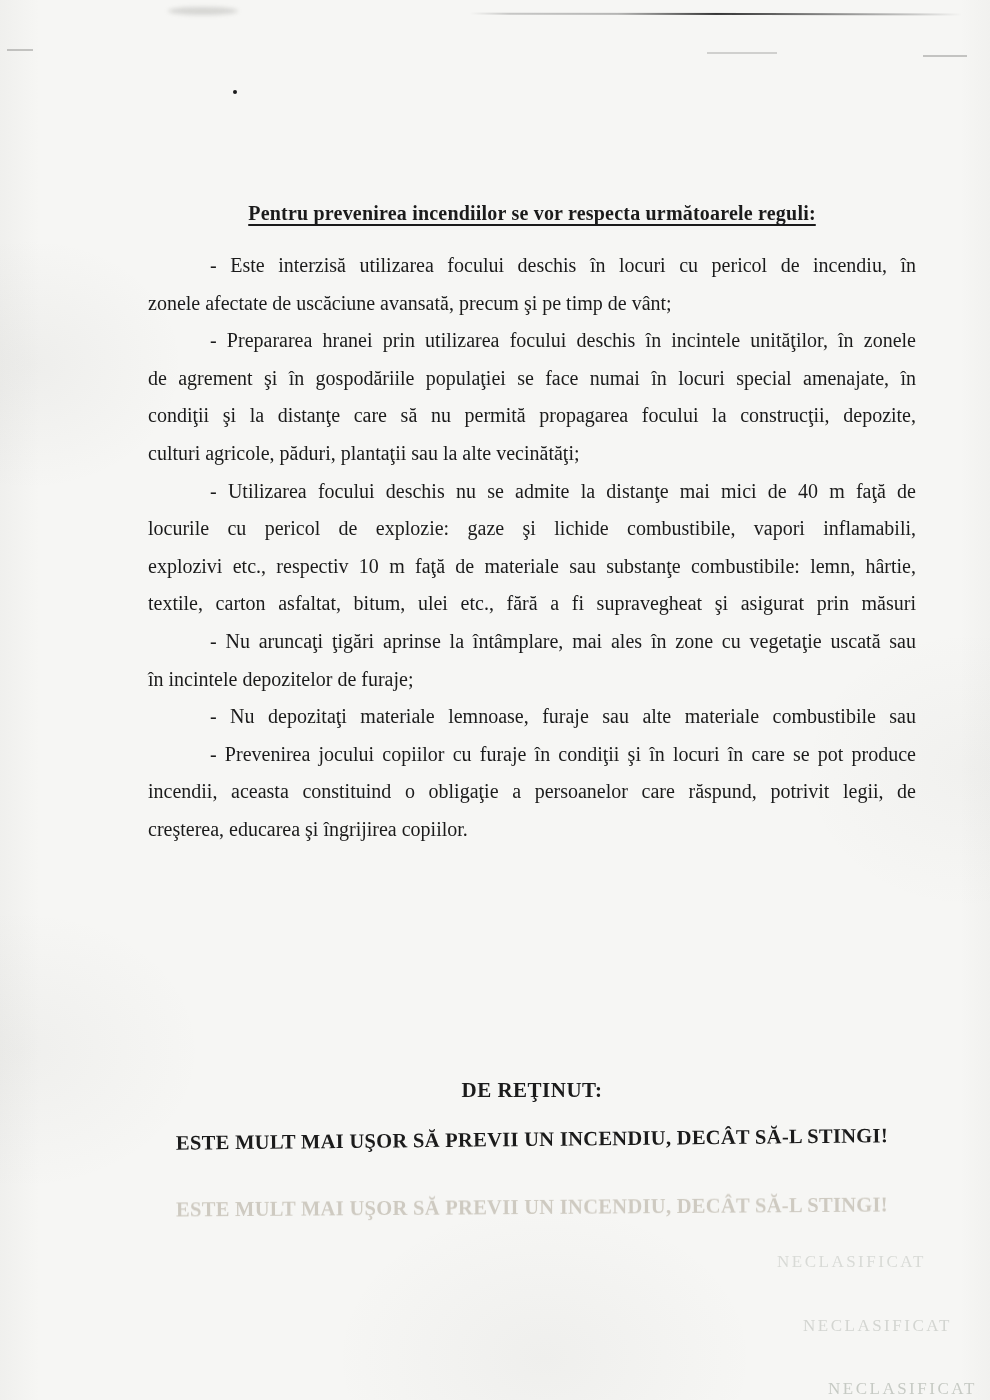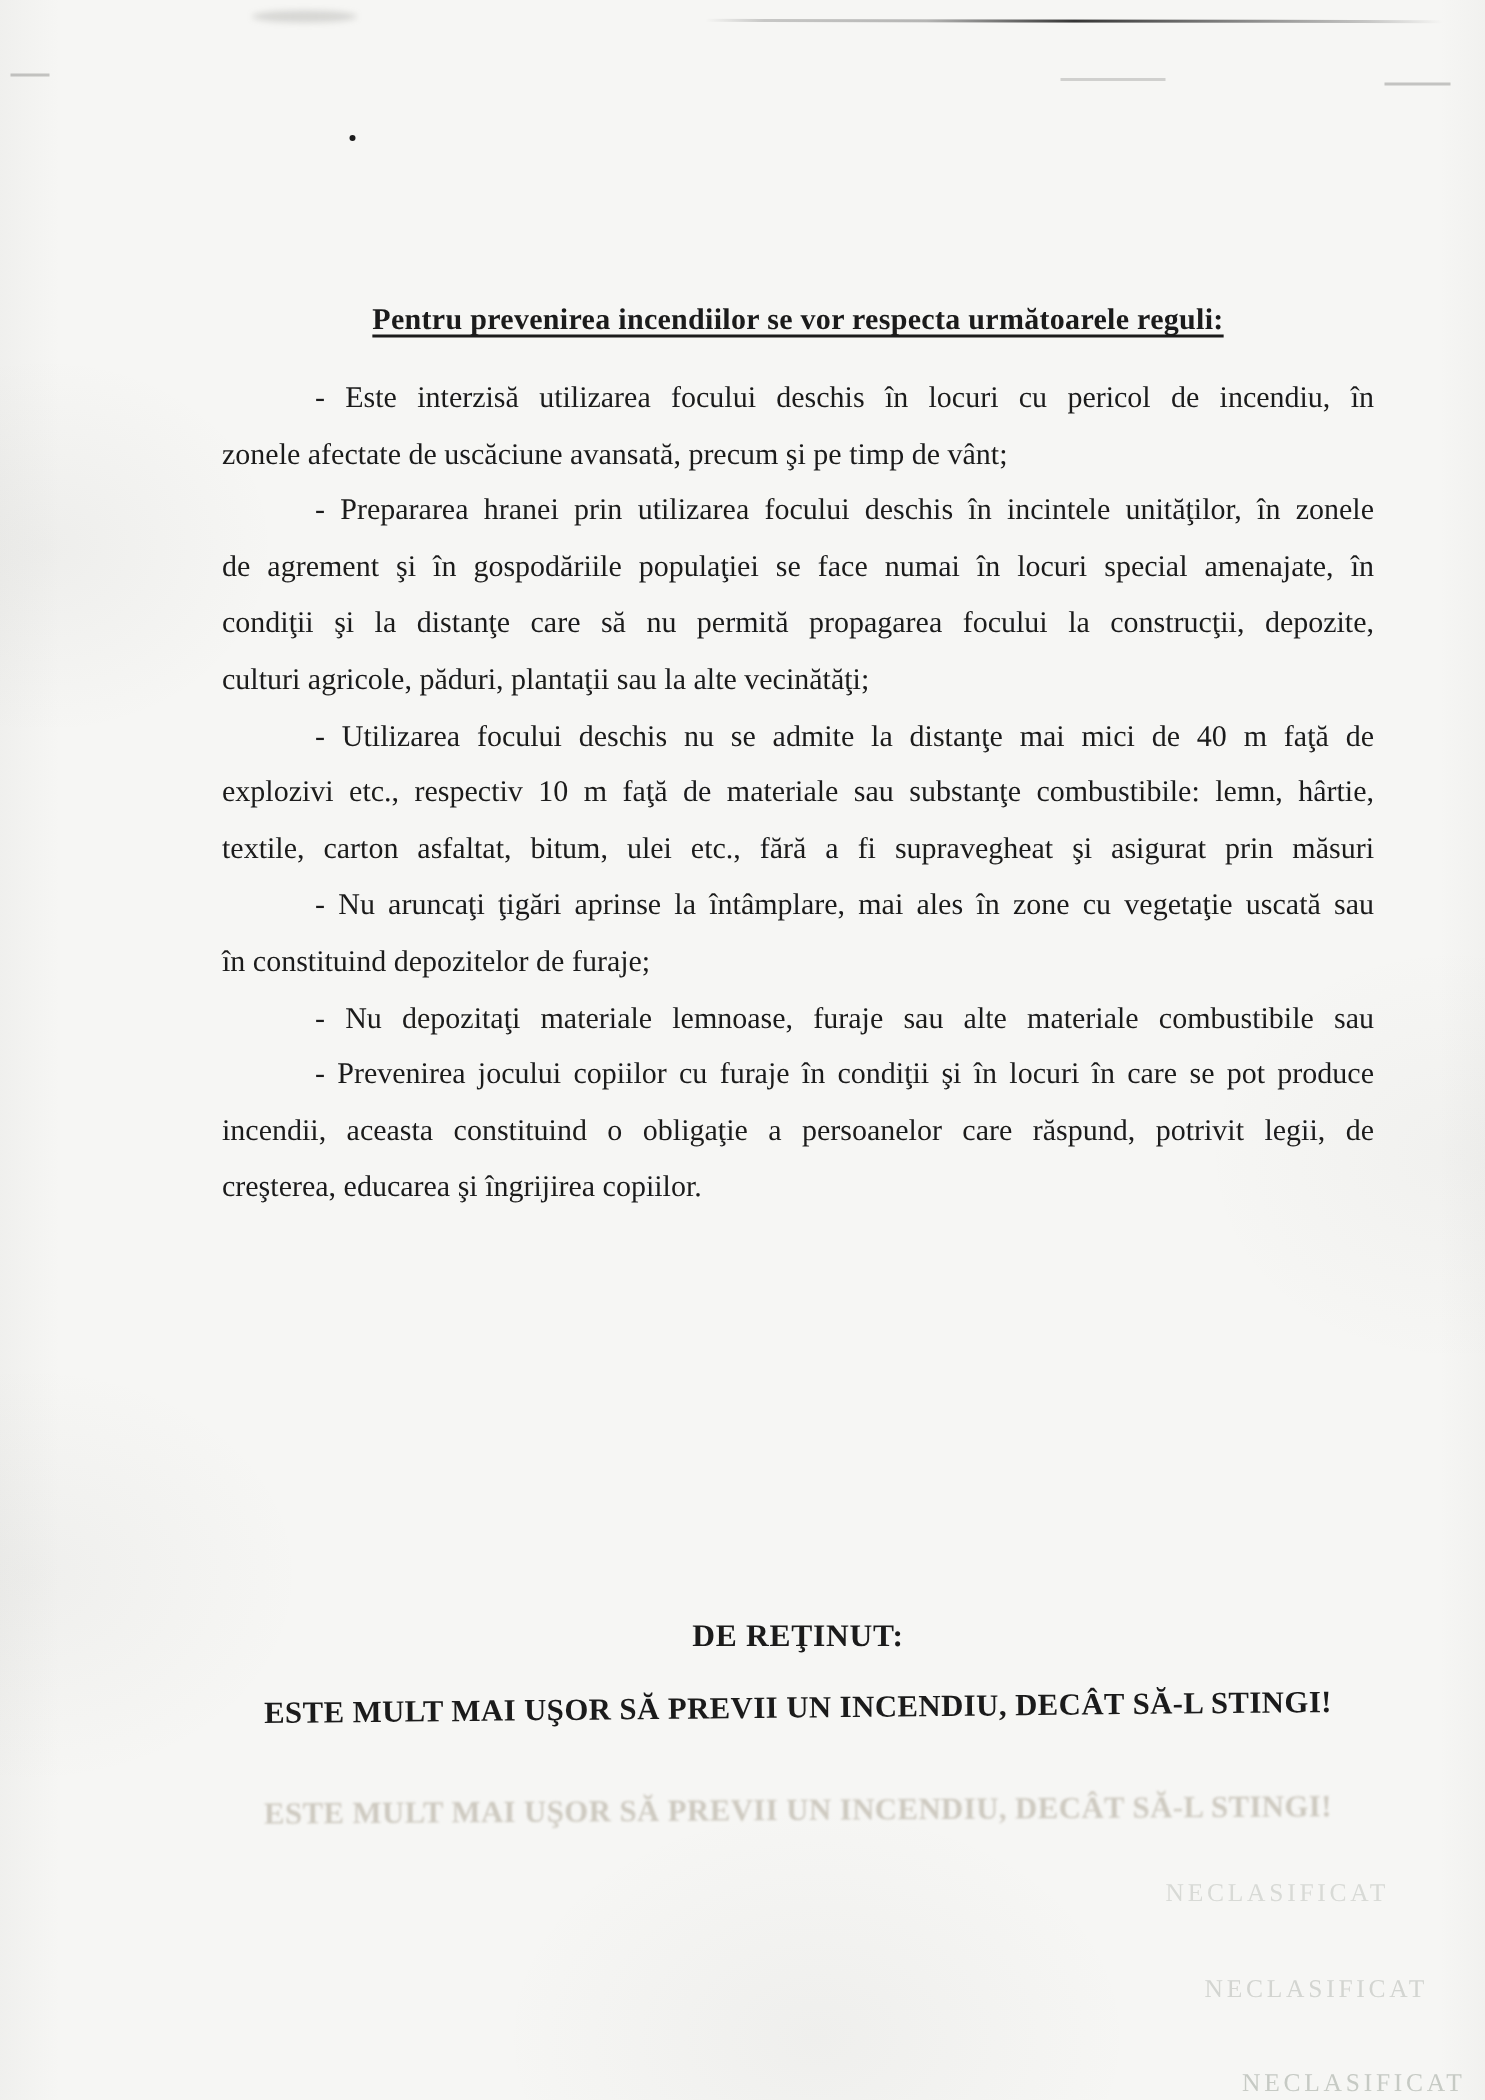--- a/index.html
+++ b/index.html
@@ -105,26 +105,27 @@
         <div class="line last">zonele afectate de uscăciune avansată, precum şi pe timp de vânt;</div>
       </div>
       <div>
         <div class="line first">- Prepararea hranei prin utilizarea focului deschis în incintele unităţilor, în zonele</div>
         <div class="line">de agrement şi în gospodăriile populaţiei se face numai în locuri special amenajate, în</div>
         <div class="line">condiţii şi la distanţe care să nu permită propagarea focului la construcţii, depozite,</div>
         <div class="line last">culturi agricole, păduri, plantaţii sau la alte vecinătăţi;</div>
       </div>
       <div>
         <div class="line first">- Utilizarea focului deschis nu se admite la distanţe mai mici de 40 m faţă de</div>
+        <div class="line">locurile cu pericol de explozie: gaze şi lichide combustibile, vapori inflamabili,</div>
         <div class="line">explozivi etc., respectiv 10 m faţă de materiale sau substanţe combustibile: lemn, hârtie,</div>
         <div class="line">textile, carton asfaltat, bitum, ulei etc., fără a fi supravegheat şi asigurat prin măsuri</div>
       </div>
       <div>
         <div class="line first">- Nu aruncaţi ţigări aprinse la întâmplare, mai ales în zone cu vegetaţie uscată sau</div>
-        <div class="line last">în constituind depozitelor de furaje;</div>
+        <div class="line last">în incintele depozitelor de furaje;</div>
       </div>
       <div>
         <div class="line first">- Nu depozitaţi materiale lemnoase, furaje sau alte materiale combustibile sau</div>
       </div>
       <div>
         <div class="line first">- Prevenirea jocului copiilor cu furaje în condiţii şi în locuri în care se pot produce</div>
         <div class="line">incendii, aceasta constituind o obligaţie a persoanelor care răspund, potrivit legii, de</div>
         <div class="line last">creşterea, educarea şi îngrijirea copiilor.</div>
       </div>
     </div>

